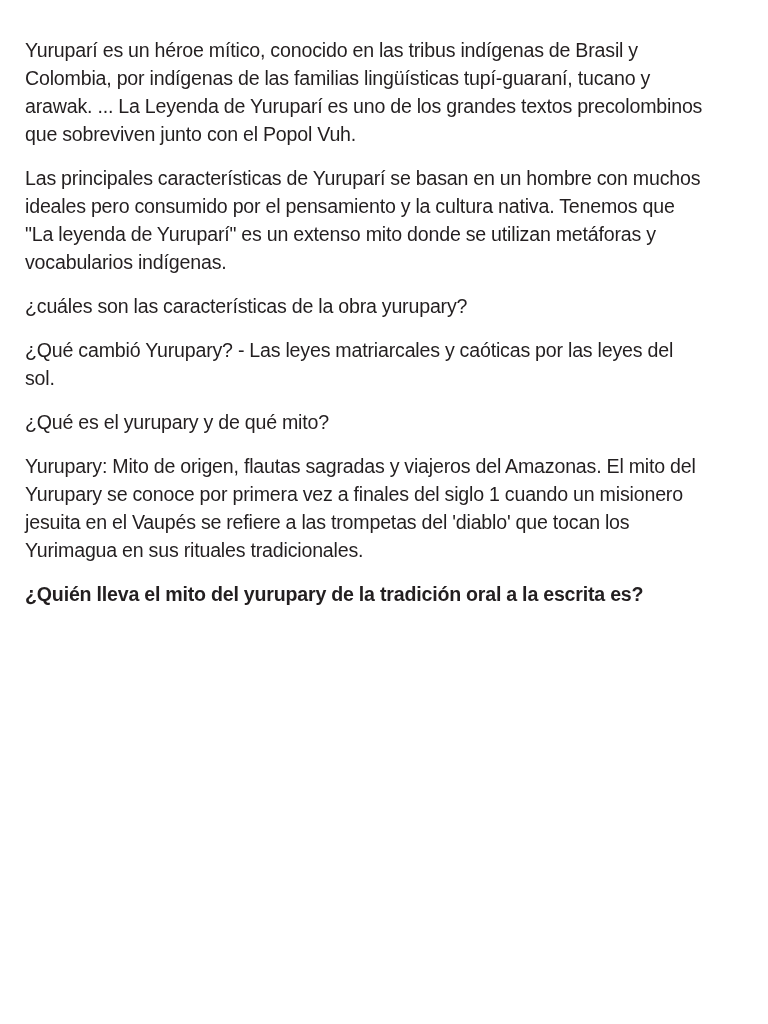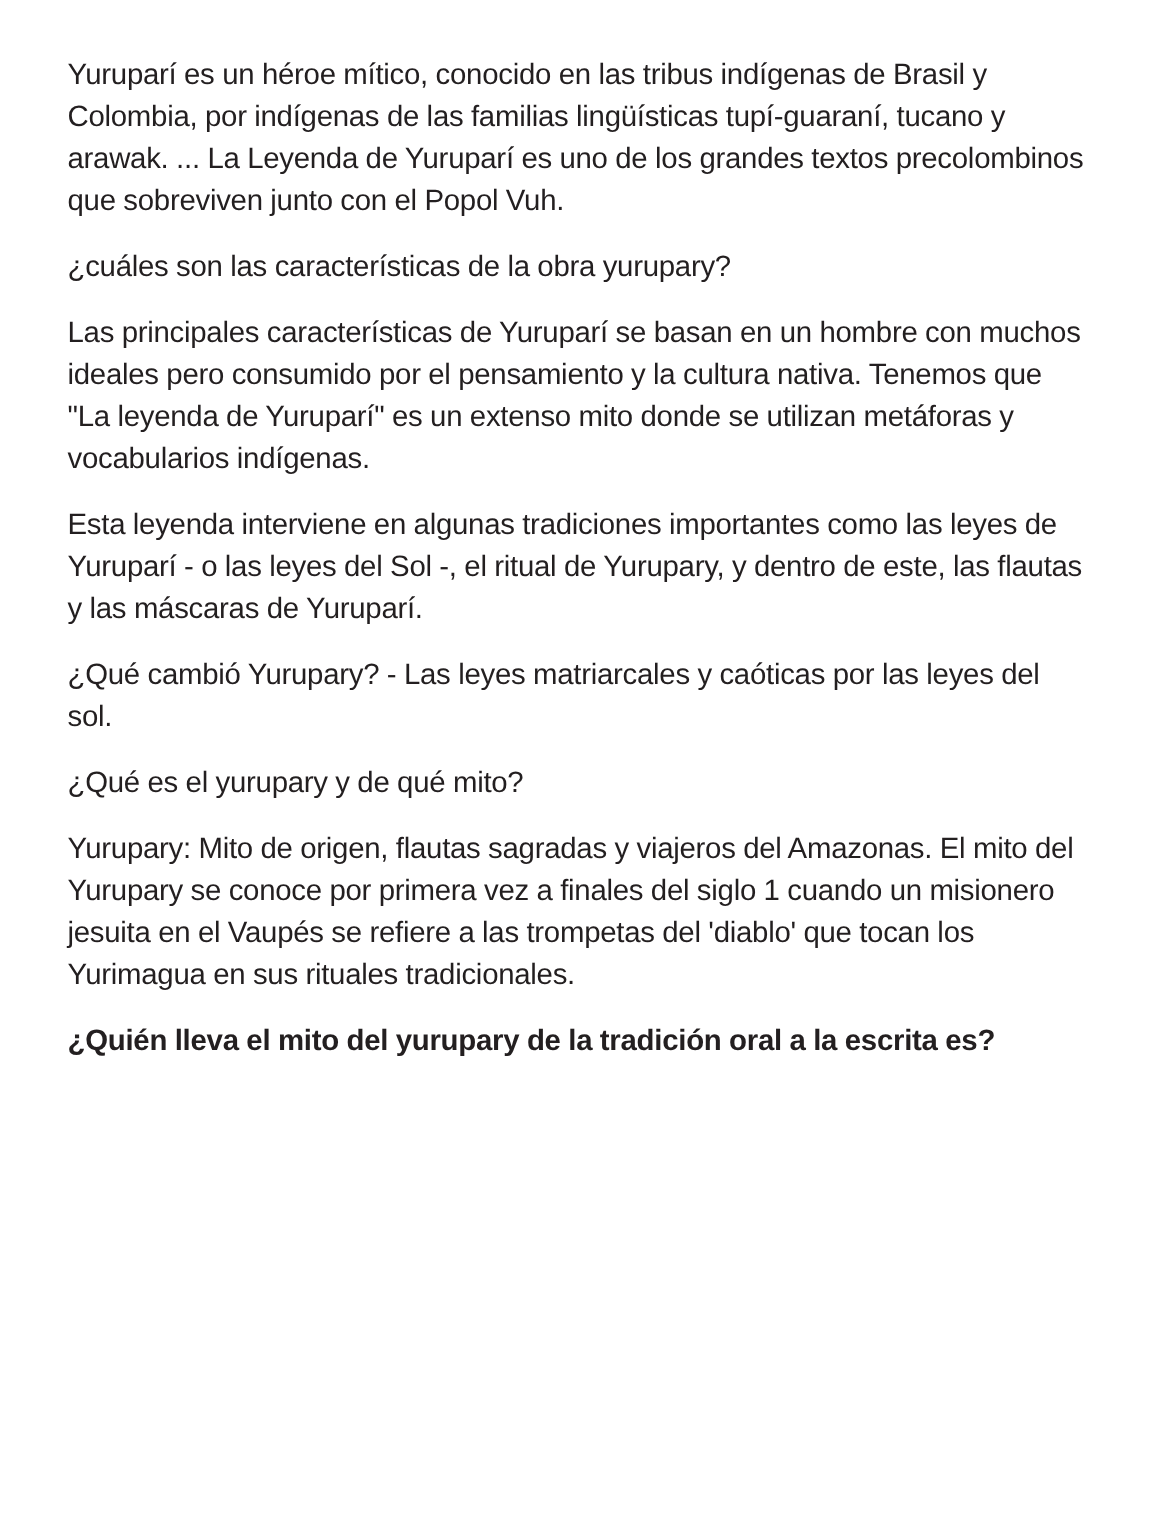--- a/index.html
+++ b/index.html
@@ -13,21 +13,21 @@
     height: 1024px;
     overflow: hidden;
     font-family: "Liberation Sans", "DejaVu Sans", sans-serif;
     -webkit-font-smoothing: antialiased;
   }
   .page {
     box-sizing: border-box;
     width: 768px;
     height: 1024px;
     background: #ffffff;
-    padding: 36px 45px 0 45px;
+    padding: 36px 45px 0 25px;
   }
   .doc-body {
     width: 678px;
   }
   .para {
     margin: 0 0 16px 0;
     font-size: 19.6px;
     line-height: 28px;
     color: #231f20;
     text-align: left;
@@ -43,26 +43,25 @@
   }
 </style>
 </head>
 <body>
 
 <div class="page">
   <div class="doc-body">
 
     <p class="para">Yuruparí es un héroe mítico, conocido en las tribus indígenas de Brasil y Colombia, por indígenas de las familias lingüísticas tupí-guaraní, tucano y arawak. ... La Leyenda de Yuruparí es uno de los grandes textos precolombinos que sobreviven junto con el Popol Vuh.</p>
 
+    <p class="para">Las principales características de Yuruparí se basan en un hombre con muchos ideales pero consumido por el pensamiento y la cultura nativa. Tenemos que "La leyenda de Yuruparí" es un extenso mito donde se utilizan metáforas y vocabularios indígenas.</p>
+
     <p class="para">¿cuáles son las características de la obra yurupary?</p>
 
-    <p class="para">Las principales características de Yuruparí se basan en un hombre con muchos ideales pero consumido por el pensamiento y la cultura nativa. Tenemos que "La leyenda de Yuruparí" es un extenso mito donde se utilizan metáforas y vocabularios indígenas.</p>
 
-
-    <p class="para">Esta leyenda interviene en algunas tradiciones importantes como las leyes de Yuruparí - o las leyes del Sol -, el ritual de Yurupary, y dentro de este, las flautas y las máscaras de Yuruparí.</p>
 
     <p class="para">¿Qué cambió Yurupary? - Las leyes matriarcales y caóticas por las leyes del sol.</p>
 
     <p class="para">¿Qué es el yurupary y de qué mito?</p>
 
     <p class="para">Yurupary: Mito de origen, flautas sagradas y viajeros del Amazonas. El mito del Yurupary se conoce por primera vez a finales del siglo 1 cuando un misionero jesuita en el Vaupés se refiere a las trompetas del 'diablo' que tocan los Yurimagua en sus rituales tradicionales.</p>
 
 
 
     <p class="para">¿Quién lleva el mito del yurupary de la tradición oral a la escrita es?</p>

